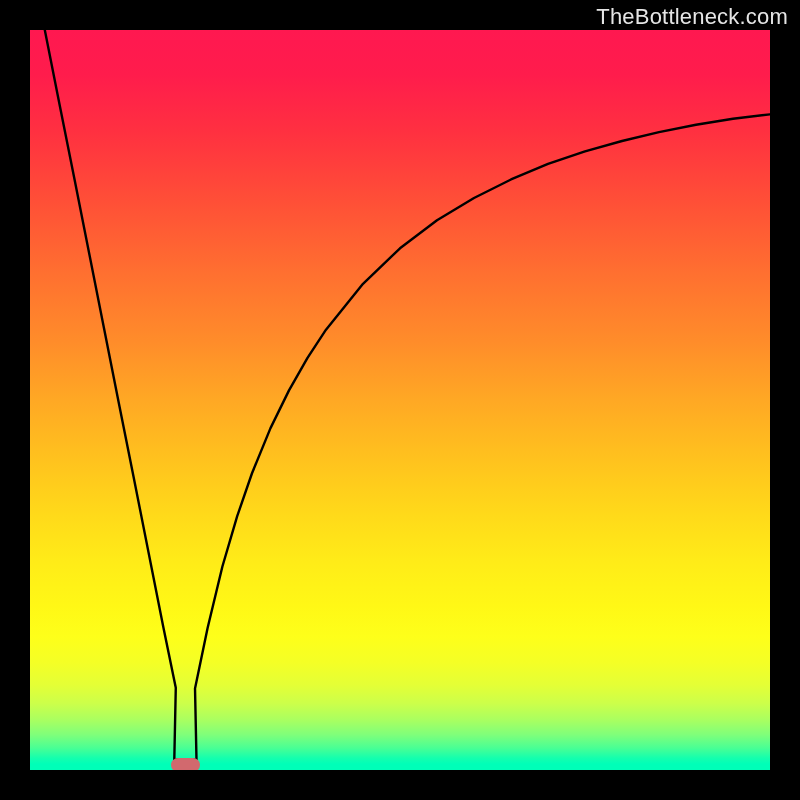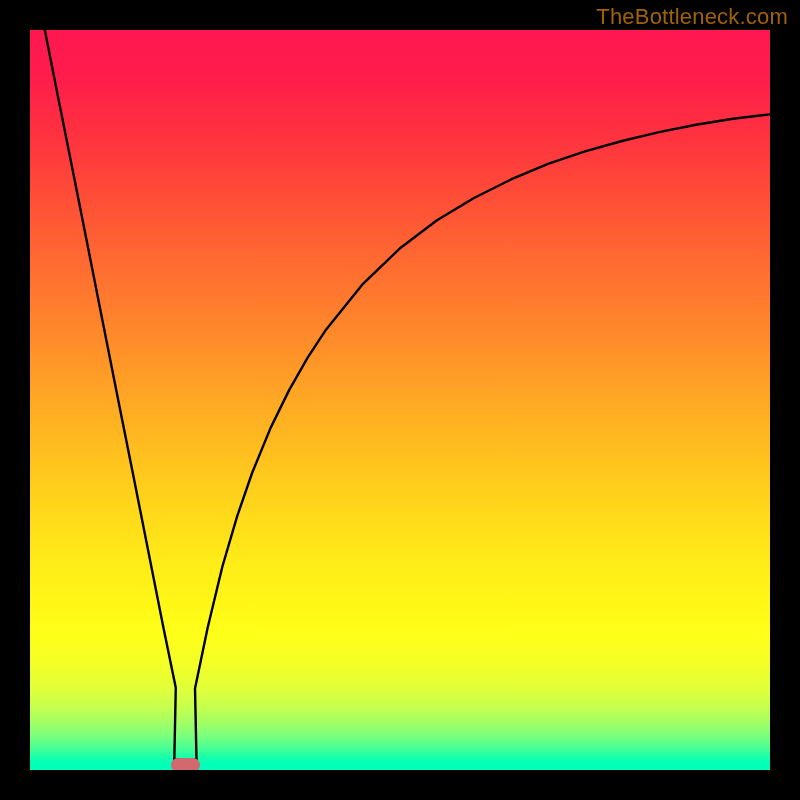--- a/index.html
+++ b/index.html
@@ -15,21 +15,21 @@
     width: 800px;
     height: 800px;
     background: #000;
   }
   .watermark {
     position: absolute;
     top: 4px;
     right: 12px;
     font-family: Arial, Helvetica, sans-serif;
     font-size: 22px;
-    color: #a16207;
+    color: #e5e5e5;
     font-weight: 400;
     letter-spacing: 0.2px;
   }
   .plot {
     position: absolute;
     left: 30px;
     top: 30px;
     width: 740px;
     height: 740px;
     overflow: hidden;

